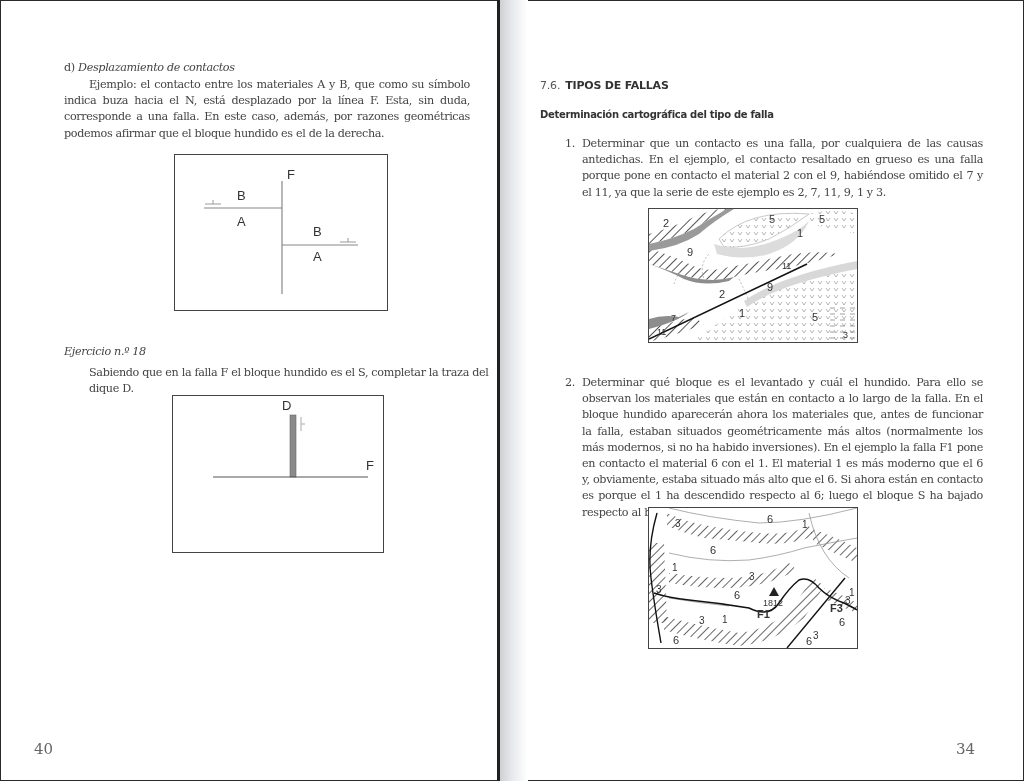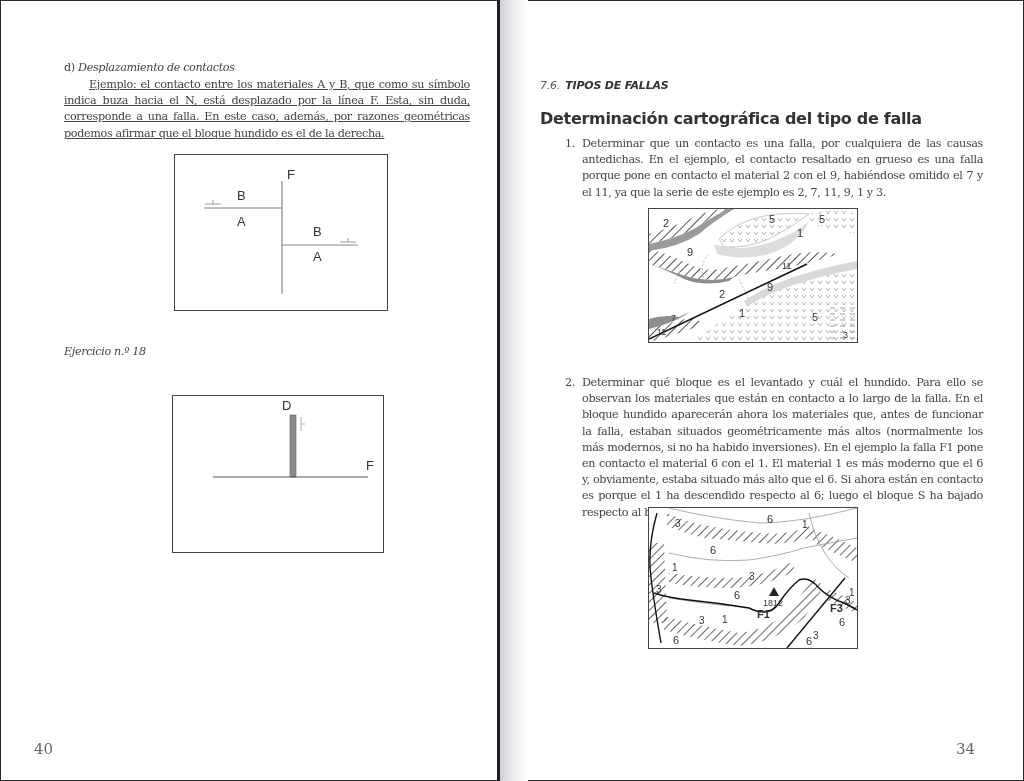--- a/index.html
+++ b/index.html
@@ -25,25 +25,25 @@
     background:linear-gradient(to right, #cfd0d4 0%, #e6e7ea 40%, #f8f8f8 80%, #ffffff 100%);
   }
   .txt {
     position:absolute; font-size:11.2px; line-height:16.2px; color:#444;
     font-family:"DejaVu Serif", serif; letter-spacing:-0.35px;
   }
   .ital { font-style:italic; }
   .just { text-align:justify; text-align-last:left; }
   .heading {
     position:absolute; font-size:11px; font-weight:bold; color:#333;
-    font-family:"DejaVu Sans", sans-serif; letter-spacing:-0.2px;font-style:italic;
+    font-family:"DejaVu Sans", sans-serif; letter-spacing:-0.2px;
   }
   .heading .num { font-weight:normal; color:#555; margin-right:5px; }
   .subheading {
-    position:absolute; font-size:16px; font-weight:bold; color:#333;
+    position:absolute; font-size:10px; font-weight:bold; color:#333;
     font-family:"DejaVu Sans", sans-serif; letter-spacing:-0.3px;
   }
   .list-item { position:absolute; }
   .list-item .marker { position:absolute; left:0; top:0; }
   .list-item .body { position:absolute; left:17px; top:0; }
   .pagenum {
     position:absolute; font-size:15px; color:#666;
     font-family:"DejaVu Serif", serif;
   }
   .fig {
@@ -57,21 +57,21 @@
 
 <div class="frame"></div>
 
 <div class="page page-left">
 
   <div class="txt" style="left:64px; top:47px;">
     <span>d)</span>
     <span class="ital">Desplazamiento de contactos</span>
   </div>
 
-  <div class="txt just" style="left:64px; top:64px; width:406px; text-indent:25px;text-decoration:underline;">Ejemplo: el contacto entre los materiales A y B, que como su símbolo indica buza hacia el N, está desplazado por la línea F. Esta, sin duda, corresponde a una falla. En este caso, además, por razones geométricas podemos afirmar que el bloque hundido es el de la derecha.</div>
+  <div class="txt just" style="left:64px; top:64px; width:406px; text-indent:25px;">Ejemplo: el contacto entre los materiales A y B, que como su símbolo indica buza hacia el N, está desplazado por la línea F. Esta, sin duda, corresponde a una falla. En este caso, además, por razones geométricas podemos afirmar que el bloque hundido es el de la derecha.</div>
 
   <div class="fig" style="left:174px; top:141px; width:212px; height:155px;">
     <svg width="212" height="155" viewBox="0 0 212 155">
       <line x1="107" y1="26" x2="107" y2="139" stroke="#888" stroke-width="1.2"></line>
       <line x1="29" y1="53" x2="107" y2="53" stroke="#888" stroke-width="1.2"></line>
       <line x1="107" y1="90" x2="183" y2="90" stroke="#888" stroke-width="1.2"></line>
       <g>
         <line x1="30" y1="49" x2="46" y2="49" stroke="#999" stroke-width="1"></line>
         <line x1="38" y1="45" x2="38" y2="49" stroke="#999" stroke-width="1"></line>
       </g>
@@ -81,20 +81,21 @@
       </g>
       <text class="lbl" x="112" y="24" font-size="13">F</text>
       <text class="lbl" x="62" y="45" font-size="13">B</text>
       <text class="lbl" x="62" y="71" font-size="13">A</text>
       <text class="lbl" x="138" y="81" font-size="13">B</text>
       <text class="lbl" x="138" y="106" font-size="13">A</text>
     </svg>
   </div>
 
   <div class="txt ital" style="left:64px; top:331px;">Ejercicio n.º 18</div>
+  <div class="txt" style="left:89px; top:352px;">Sabiendo que en la falla F el bloque hundido es el S, completar la traza del dique D.</div>
 
   <div class="fig" style="left:172px; top:382px; width:210px; height:156px;">
     <svg width="210" height="156" viewBox="0 0 210 156">
       <rect x="117" y="19" width="6" height="62" fill="#8a8a8a" stroke="#666" stroke-width="0.6"></rect>
       <line x1="40" y1="81" x2="195" y2="81" stroke="#555" stroke-width="1.2"></line>
       <g>
         <line x1="128" y1="21" x2="128" y2="35" stroke="#aaa" stroke-width="1"></line>
         <line x1="128" y1="28" x2="132" y2="28" stroke="#aaa" stroke-width="1"></line>
       </g>
       <text class="lbl" x="109" y="14" font-size="13">D</text>

